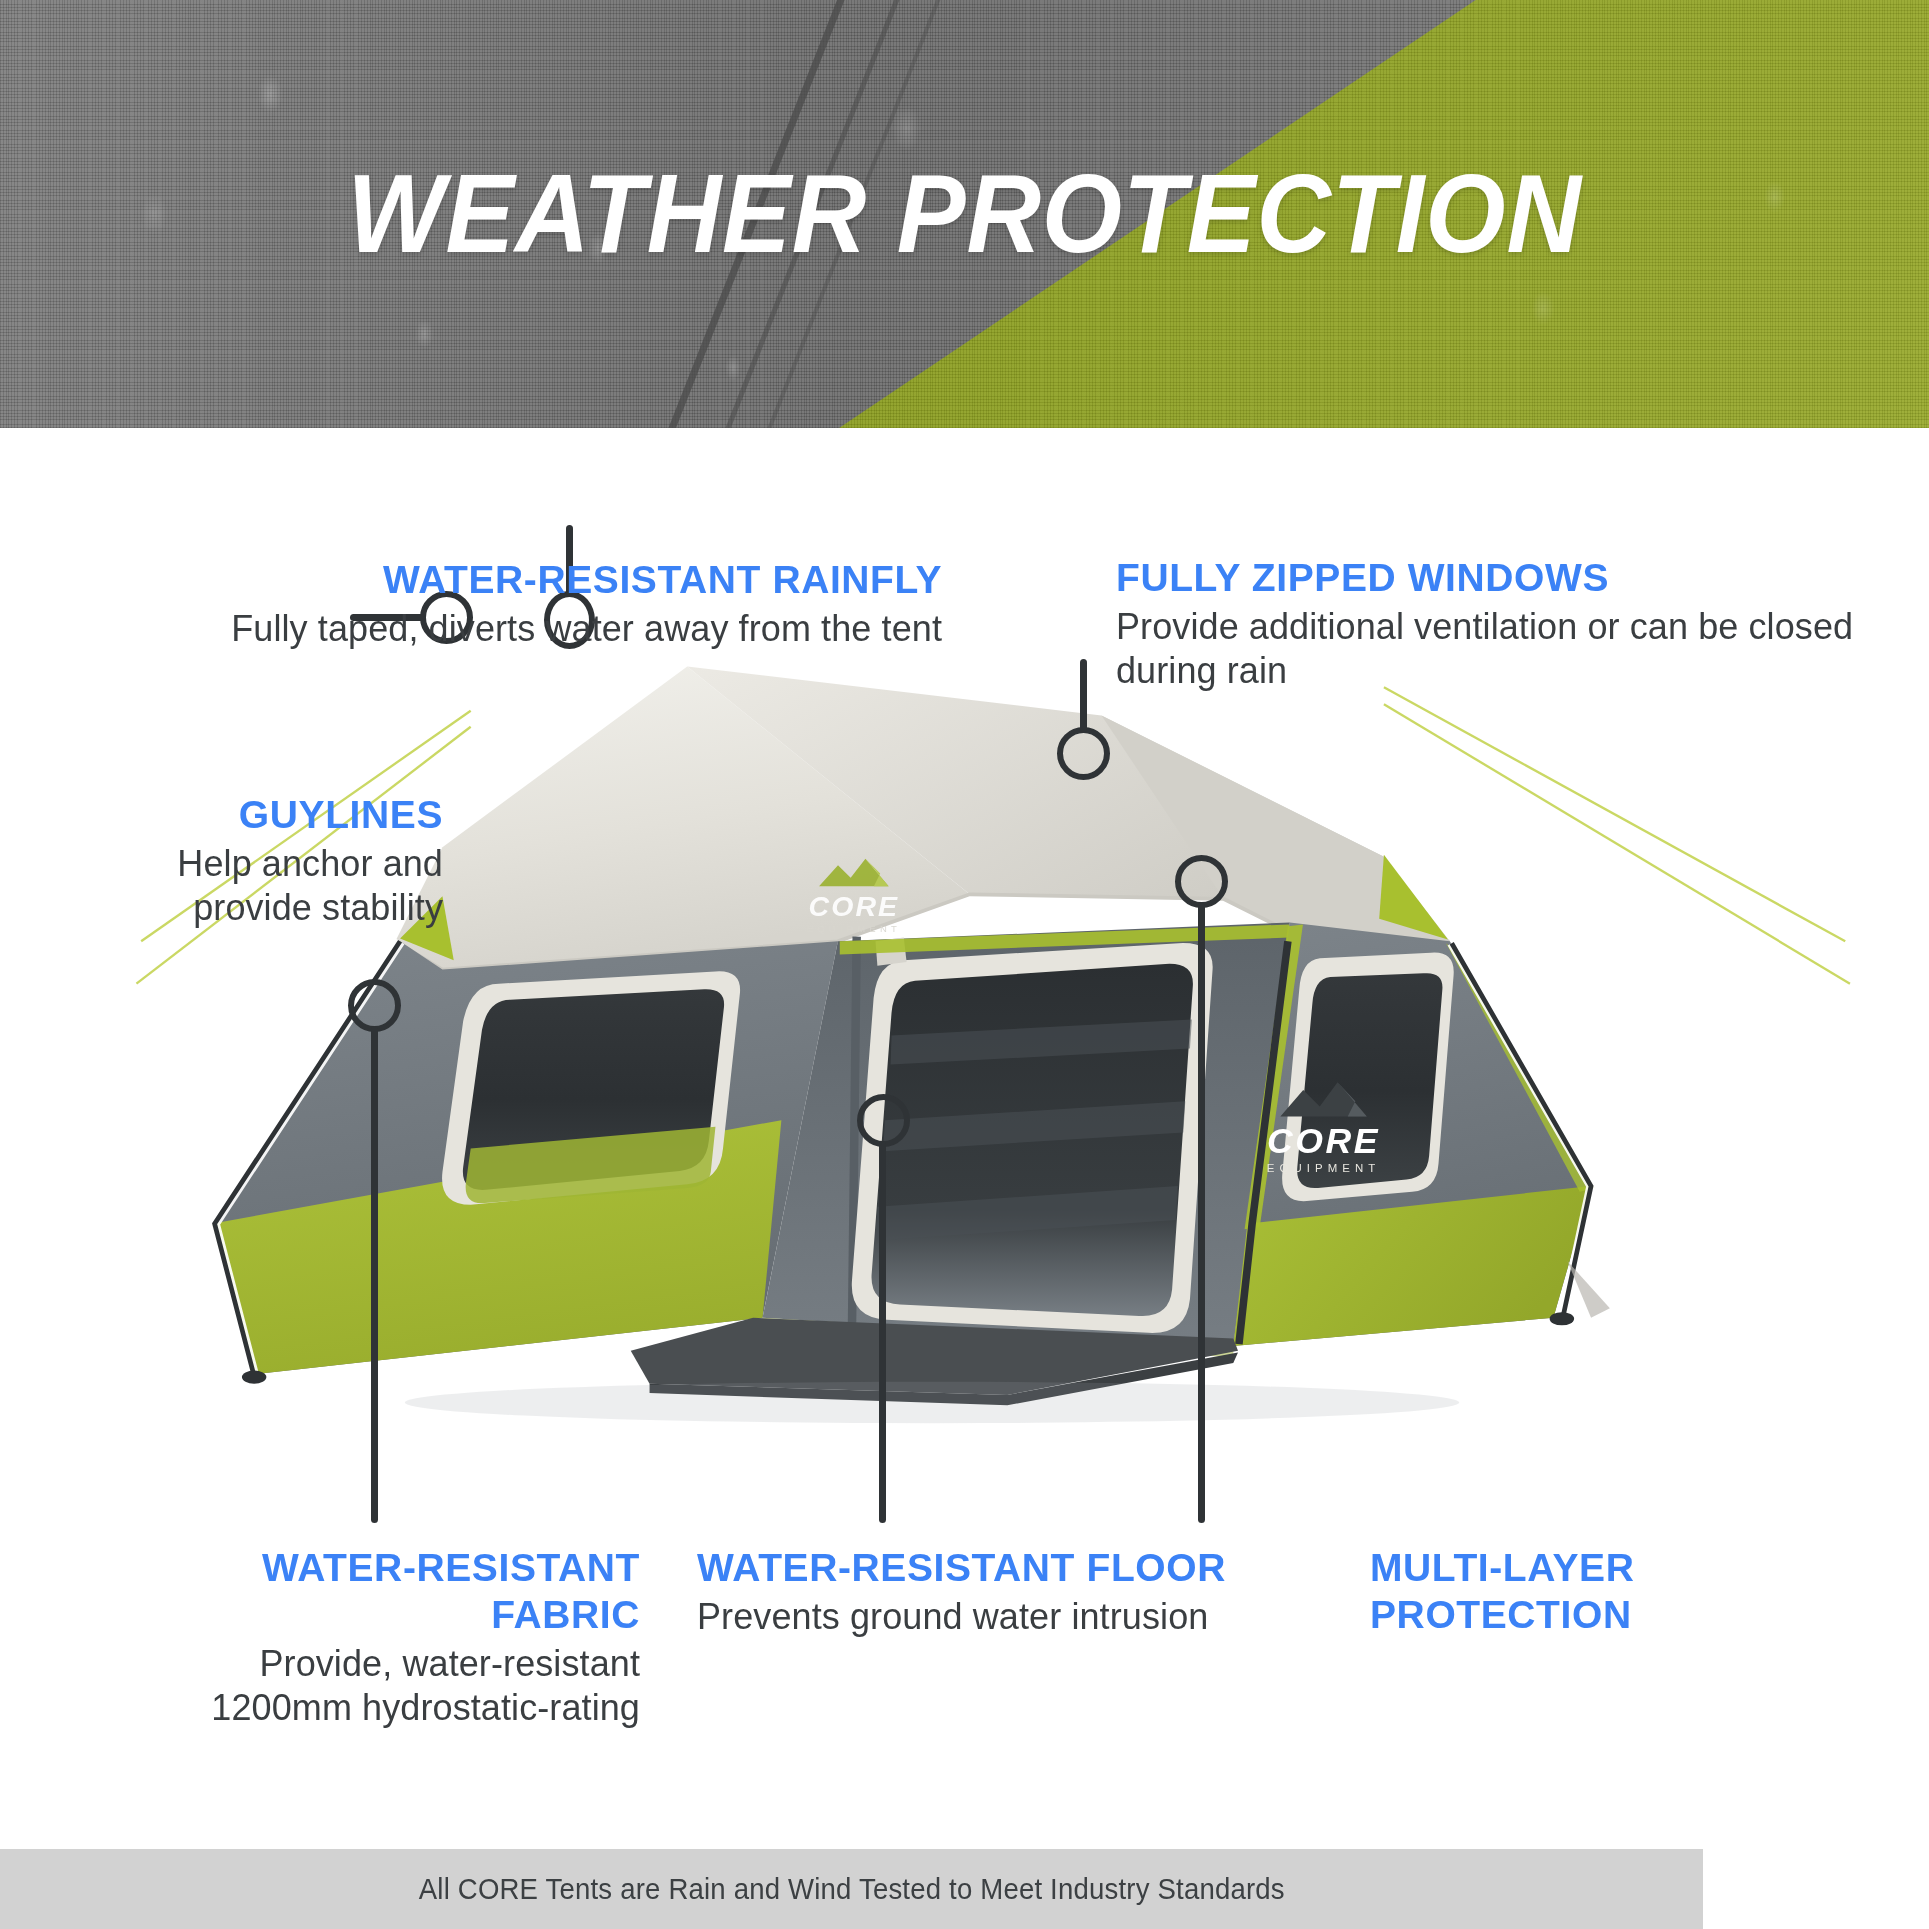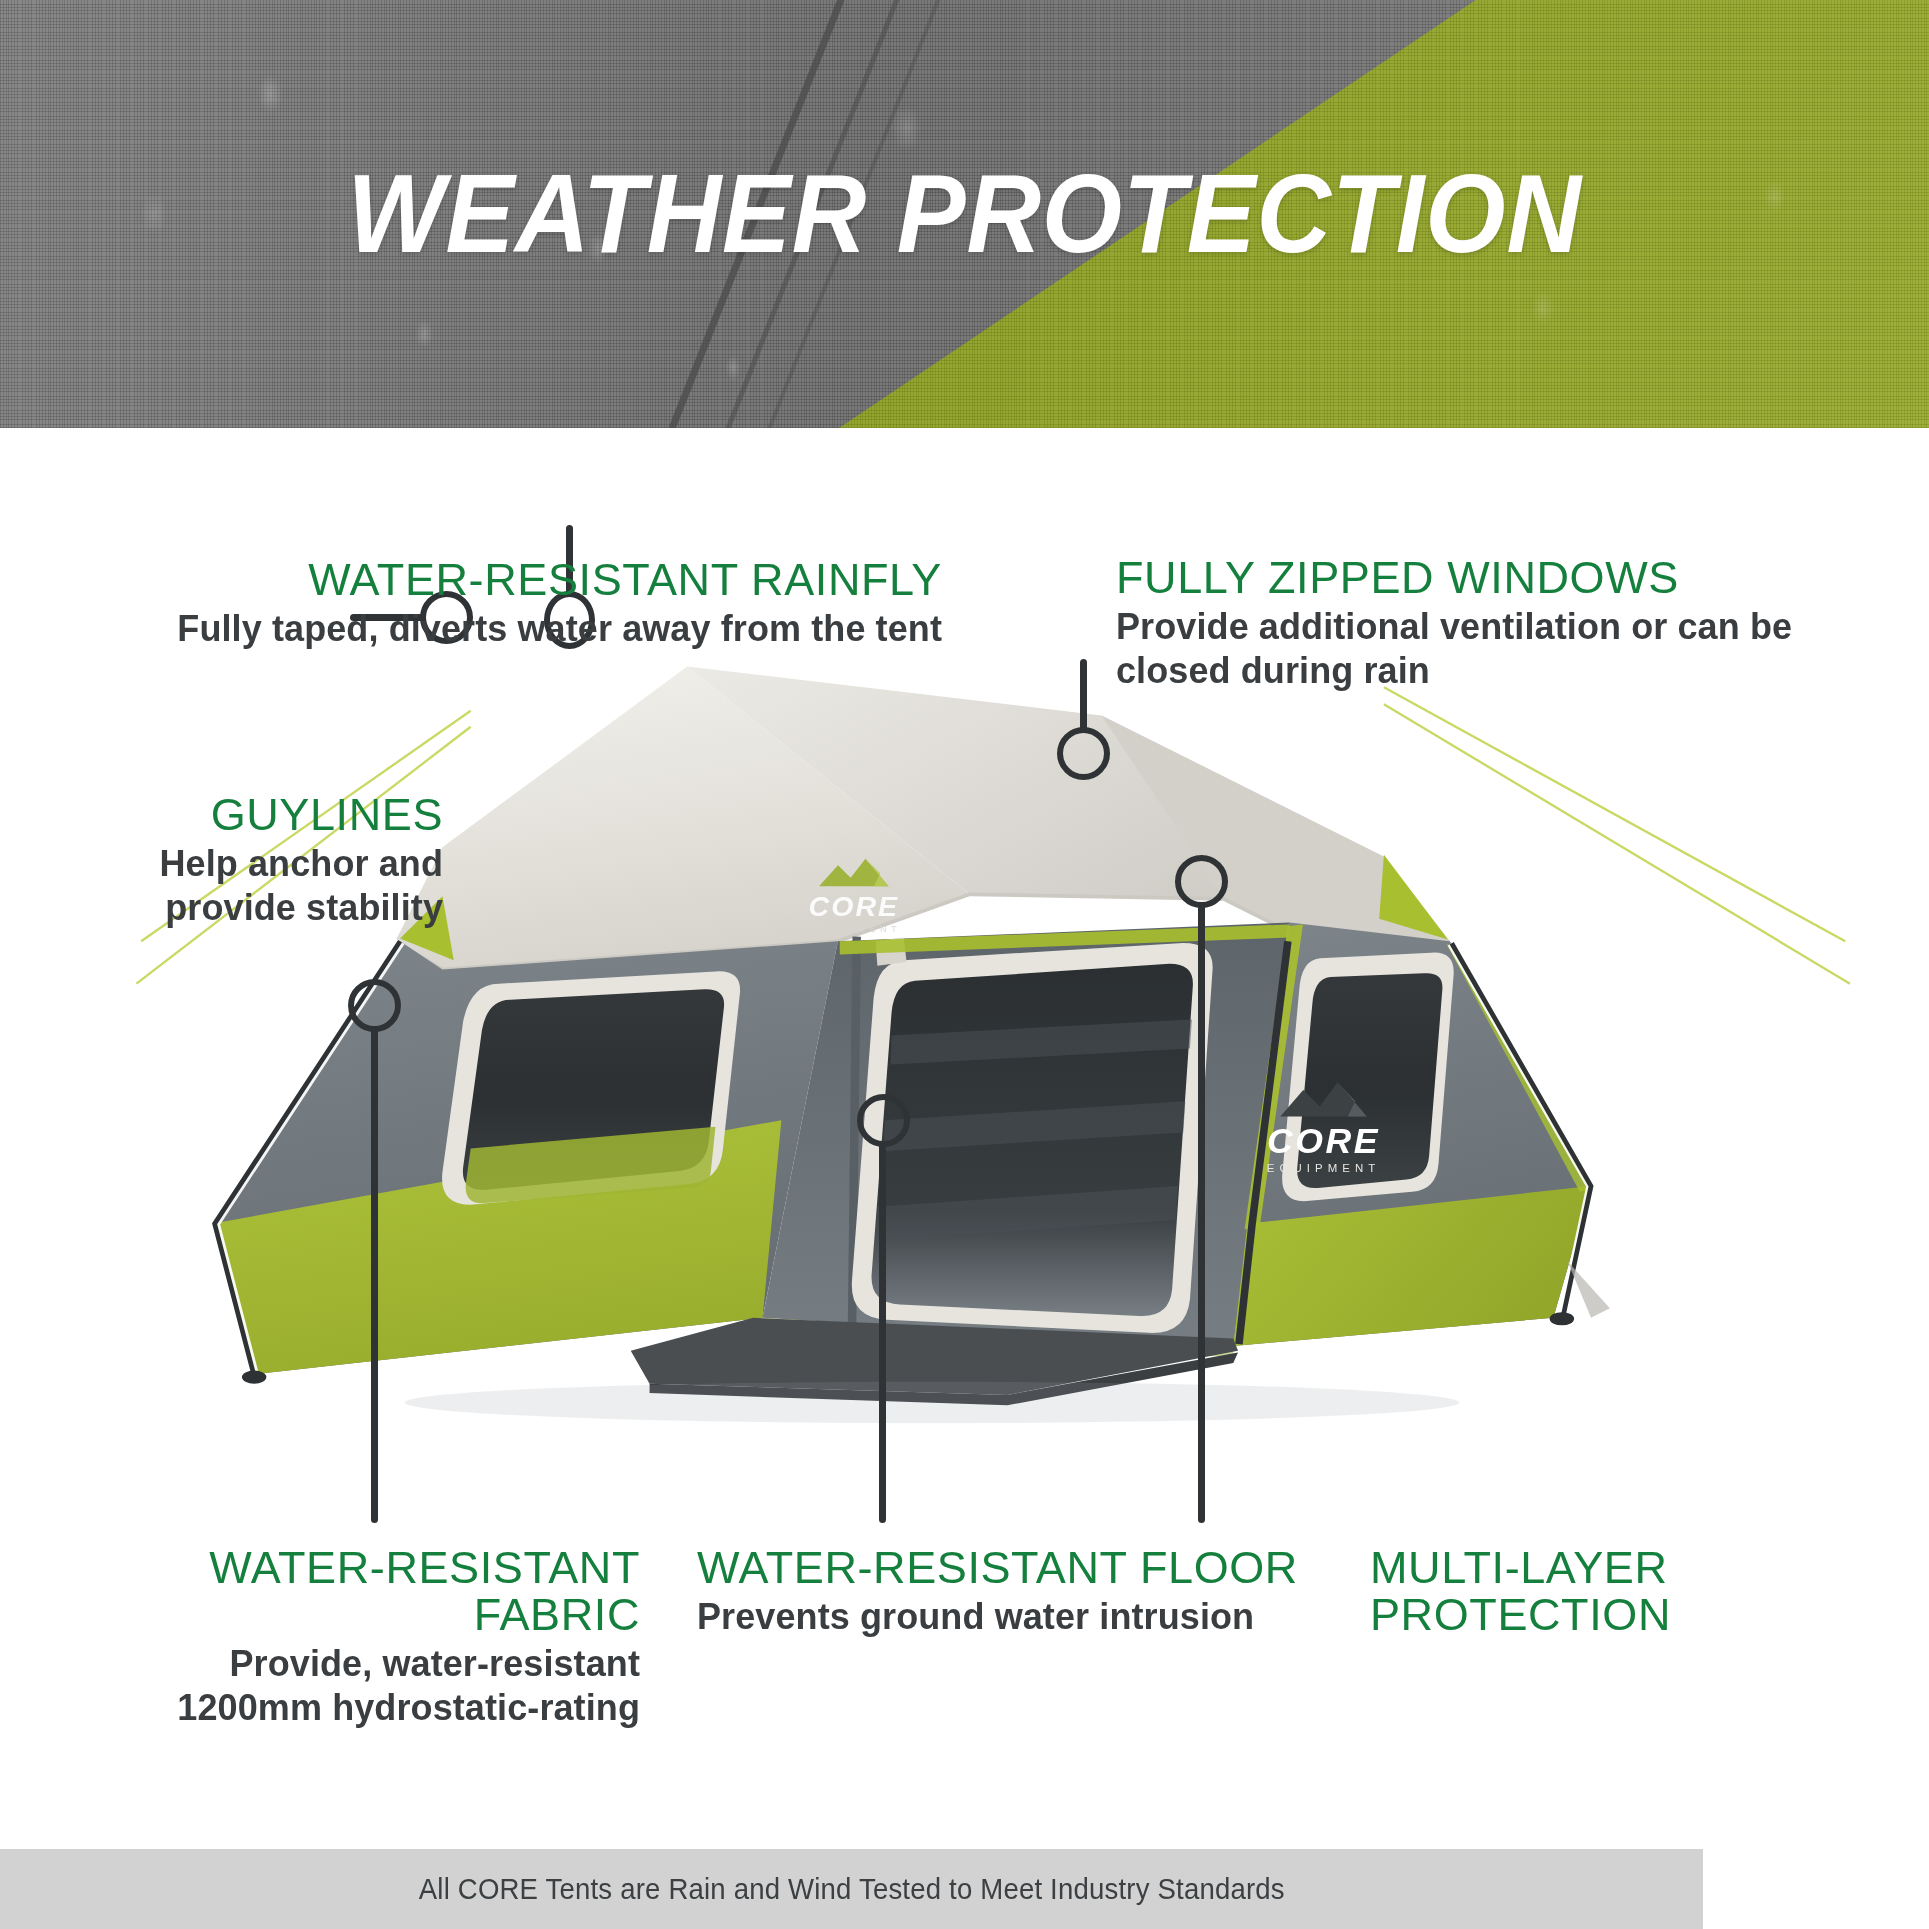--- a/index.html
+++ b/index.html
@@ -59,25 +59,25 @@
     font-size:111px; font-weight:bold; font-style:italic;
     letter-spacing:0.9px;
     transform:scaleX(.93);
     text-shadow:0 1.9px 5.6px rgba(0,0,0,.18);
     white-space:nowrap;
   }
 
   
   .callout { position:absolute; }
   .callout .c-title {
-    color:#15803d; font-weight:normal;
-    font-size:45px; line-height:47px; letter-spacing:0.6px;
+    color:#3b82f6; font-weight:bold;
+    font-size:39px; line-height:47px; letter-spacing:0.6px;
   }
   .callout .c-desc {
-    color:#3a3e41; font-weight:bold;
+    color:#3a3e41; font-weight:normal;
     font-size:36px; line-height:44px; letter-spacing:0.1px;
     margin-top:3.8px;
   }
   .ta-right { text-align:right; }
   .ta-left  { text-align:left; }
 
   #co-rainfly  { left:132px;  top:556px;  width:810px; }
   #co-windows  { left:1116px; top:554px;  width:753px; }
   #co-guylines { left:113px;  top:791px;  width:330px; }
   #co-fabric   { left:113px;  top:1544px; width:527px; }

